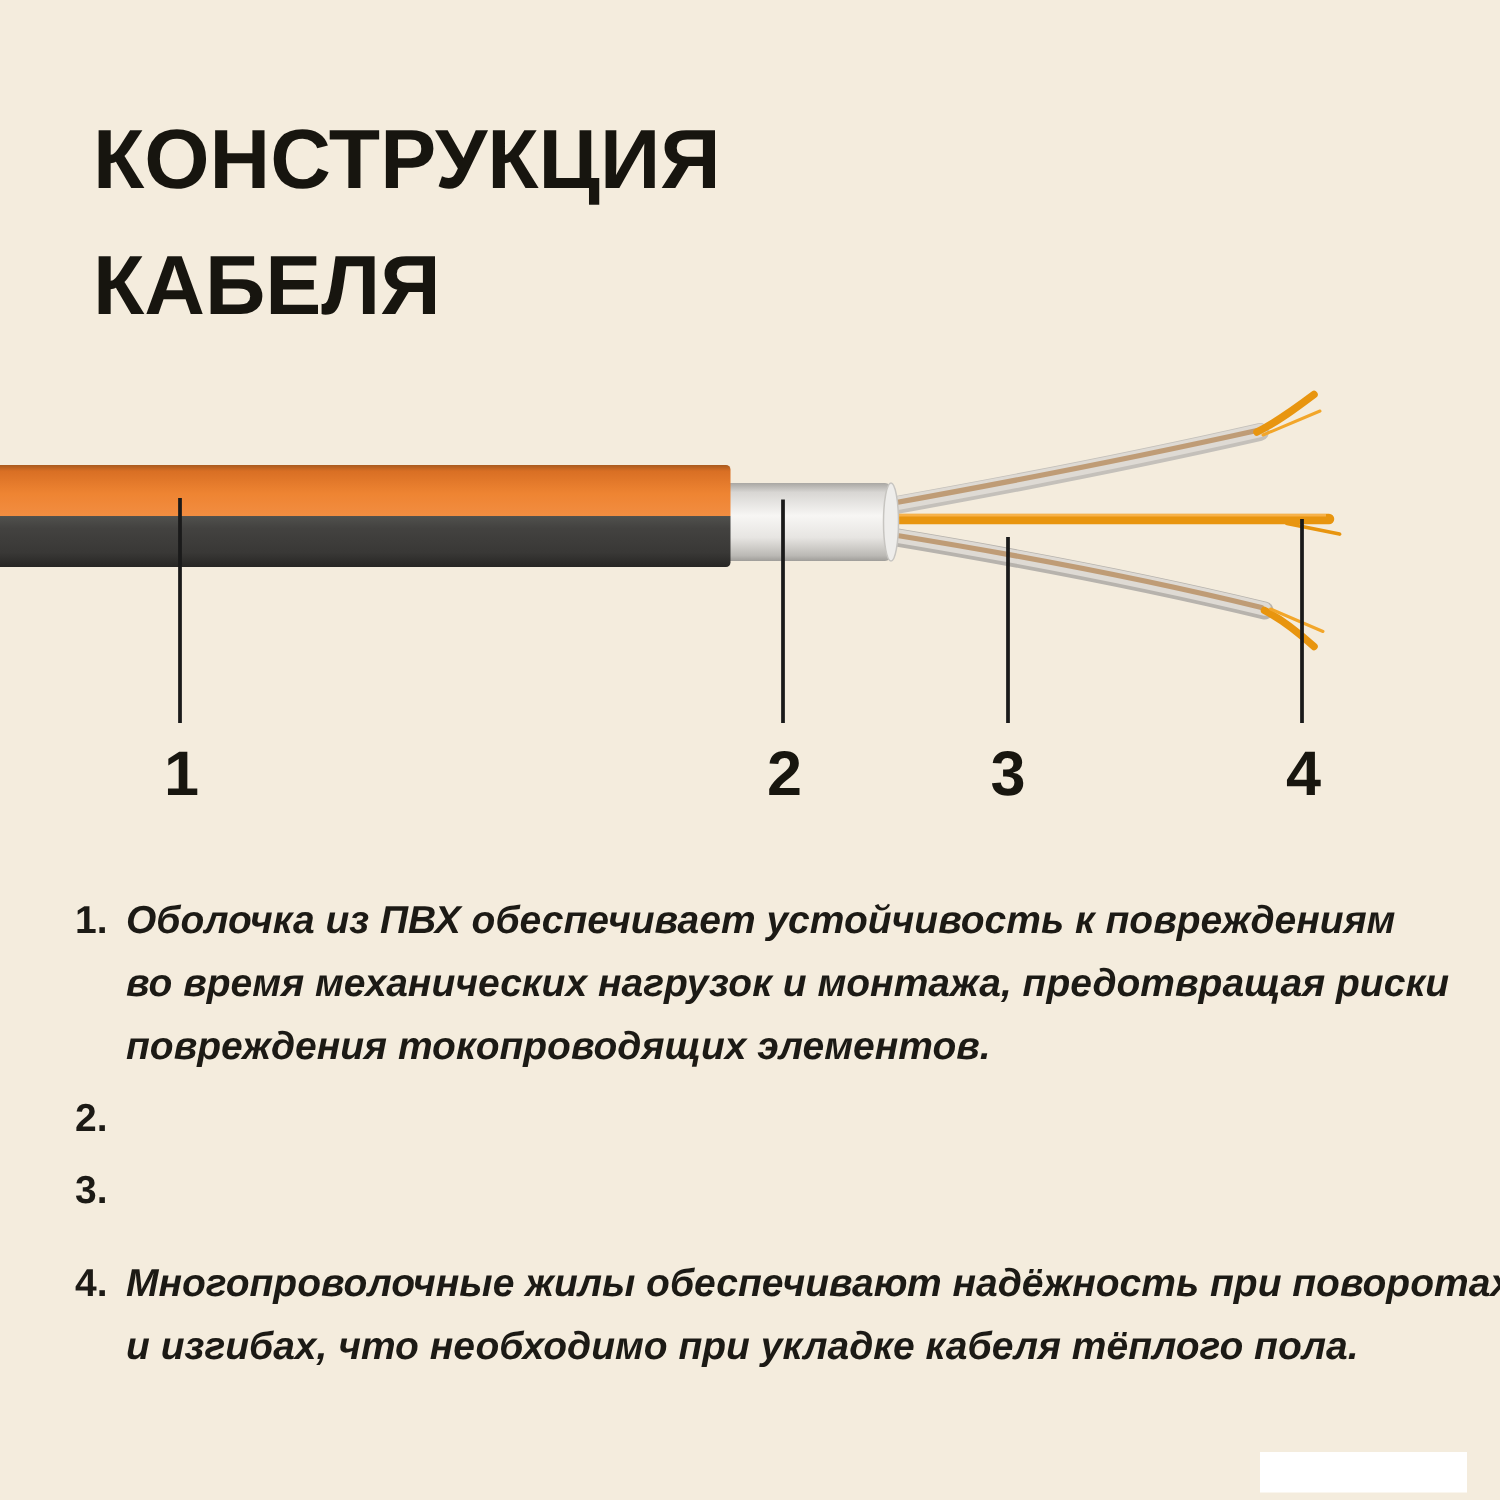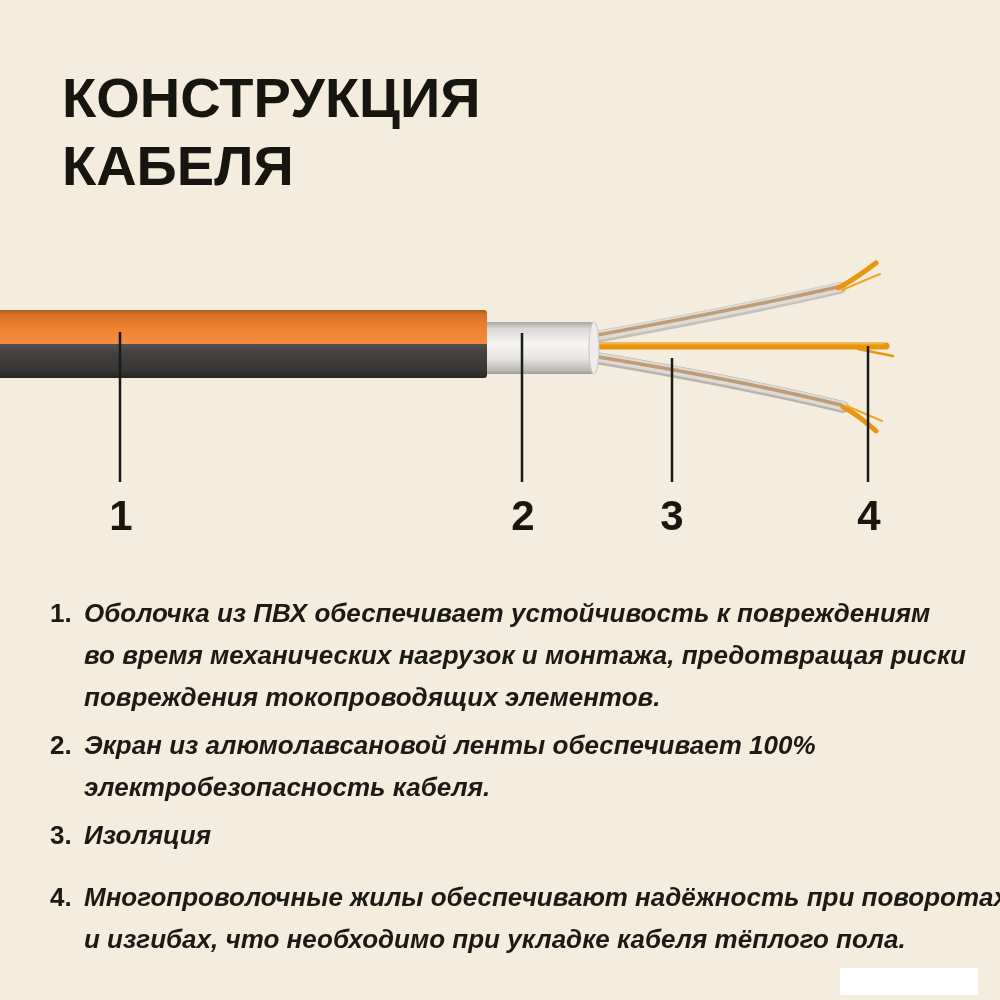--- a/index.html
+++ b/index.html
@@ -14,21 +14,21 @@
     height: 1000px;
     margin: 0 auto;
     background: #f4ecdd;
     overflow: hidden;
   }
   .title {
     position: absolute;
     left: 62px;
     top: 64px;
     font-size: 56px;
-    line-height: 68px;
+    line-height: 84px;
     font-weight: 800;
     letter-spacing: 0px;
     color: #17150f;
     white-space: pre-line;
   }
   .cable-svg {
     position: absolute;
     left: 0;
     top: 250px;
     width: 1000px;
@@ -148,26 +148,23 @@
 
   <div class="legend">
     <div class="legend-item gap-a">
       <span class="num">1.</span>
       <span class="txt">Оболочка из ПВХ обеспечивает устойчивость к повреждениям
 во время механических нагрузок и монтажа, предотвращая риски
 повреждения токопроводящих элементов.</span>
     </div>
     <div class="legend-item gap-b">
       <span class="num">2.</span>
-      <span class="txt">Экран из алюмолавсановой ленты обеспечивает 100%
-электробезопасность кабеля.</span>
     </div>
     <div class="legend-item gap-c">
       <span class="num">3.</span>
-      <span class="txt">Изоляция</span>
     </div>
     <div class="legend-item">
       <span class="num">4.</span>
       <span class="txt">Многопроволочные жилы обеспечивают надёжность при поворотах
 и изгибах, что необходимо при укладке кабеля тёплого пола.</span>
     </div>
   </div>
 
   <div class="watermark-box"></div>
 

